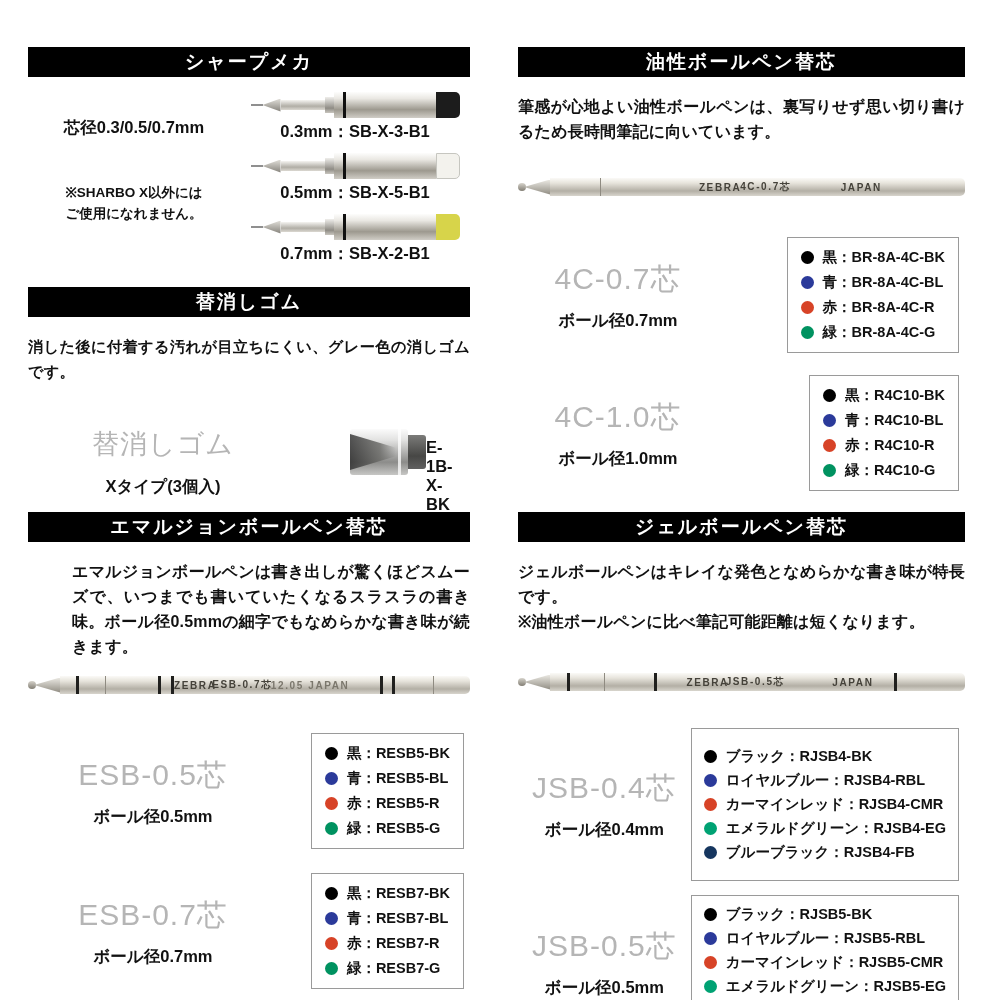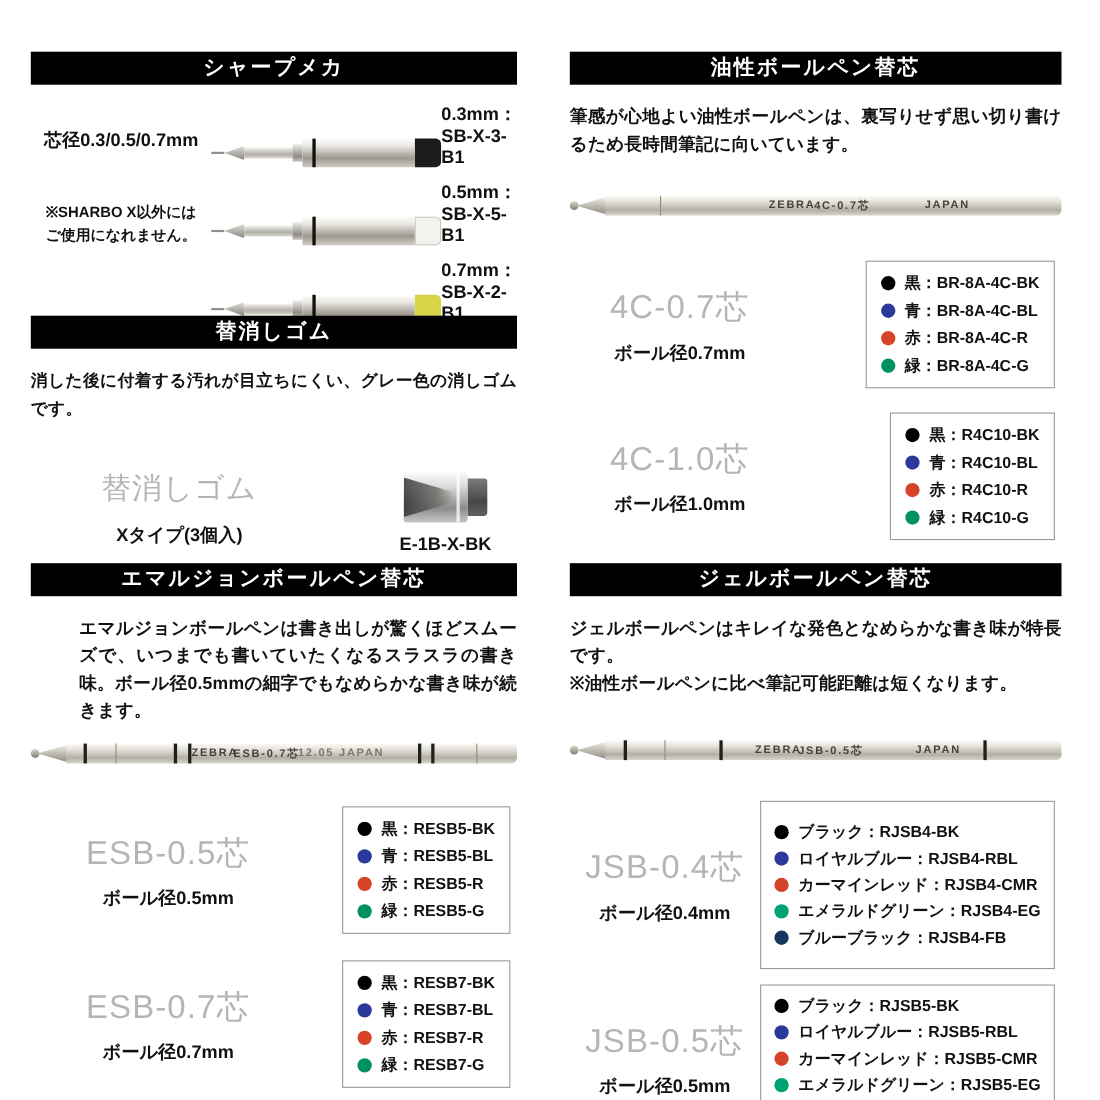--- a/index.html
+++ b/index.html
@@ -62,21 +62,21 @@
     background:linear-gradient(180deg,#dedcd6,#84817a); }
   .m-shaft { width:44px; height:10px;
     background:linear-gradient(180deg,#f5f4f1,#b1aea6 62%,#dbd8d1); }
   .m-collar { width:9px; height:16px;
     background:linear-gradient(180deg,#efeeeb,#8f8c85 70%,#c9c6bf); }
   .m-barrel { position:relative; width:102px; height:26px;
     background:linear-gradient(180deg,#fdfdfc,#eae8e3 25%,#9d998f 68%,#d0cdc6); }
   .m-band { position:absolute; left:9px; top:0; bottom:0; width:3px; background:#101010; }
   .m-cap { width:24px; height:26px; border-radius:0 5px 5px 0; }
   .m-cap.cap-outline { border:1px solid #c6c6c0; }
-  .pen-row { display:flex; align-items:flex-end; margin-bottom:9px; }
+  .pen-row { display:flex; flex-direction:column; align-items:center; margin-bottom:9px; }
   .pen-row .mech-label { margin-top:2px; }
 
   
   .eraser-img { display:flex; align-items:center; height:48px; }
   .e-metal { position:relative; width:58px; height:46px; border-radius:3px; overflow:hidden;
     background:linear-gradient(180deg,#fbfbfb,#e2e2e1 24%,#8c8c8a 72%,#c7c7c5); }
   .e-metal::before { content:""; position:absolute; left:0; top:5px; bottom:5px; right:12px;
     background:linear-gradient(90deg,#2c2c2c 0%,#686865 65%,rgba(120,120,118,0) 100%);
     clip-path:polygon(0 0,100% 38%,100% 62%,0 100%); opacity:.8; }
   .e-metal::after { content:""; position:absolute; right:7px; top:0; bottom:0; width:3px;
@@ -86,21 +86,21 @@
 
   .sharp-content { display:flex; margin-top:14px; }
   .sharp-info { width:212px; padding-top:12px; display:flex; flex-direction:column; align-items:center; }
   .sharp-info .spec { margin-top:14px; }
   .sharp-info .note { margin-top:44px; }
   .sharp-pens { flex:1; display:flex; flex-direction:column; }
 
   .eraser-row { display:flex; align-items:flex-start; justify-content:space-between; margin-top:16px; }
   .eraser-left { width:270px; display:flex; flex-direction:column; align-items:center; padding-top:26px; }
   .eraser-left .spec { margin-top:14px; }
-  .eraser-right { width:110px; display:flex; flex-direction:column; align-items:center; margin-right:10px; padding-top:28px; }
+  .eraser-right { width:110px; display:flex; flex-direction:row; align-items:flex-start; margin-right:10px; padding-top:28px; }
   .eraser-right .model-label { margin-top:10px; }
 </style>
 </head>
 <body>
 
 <section class="quad" style="left:28px; top:47px; width:442px;">
   <div class="hbar">シャープメカ</div>
   <div class="sharp-content">
     <div class="sharp-info">
       <div class="spec">芯径0.3/0.5/0.7mm</div>

